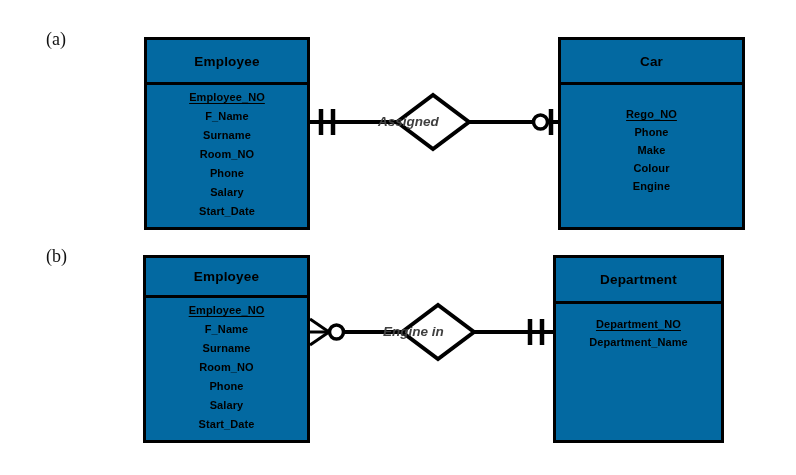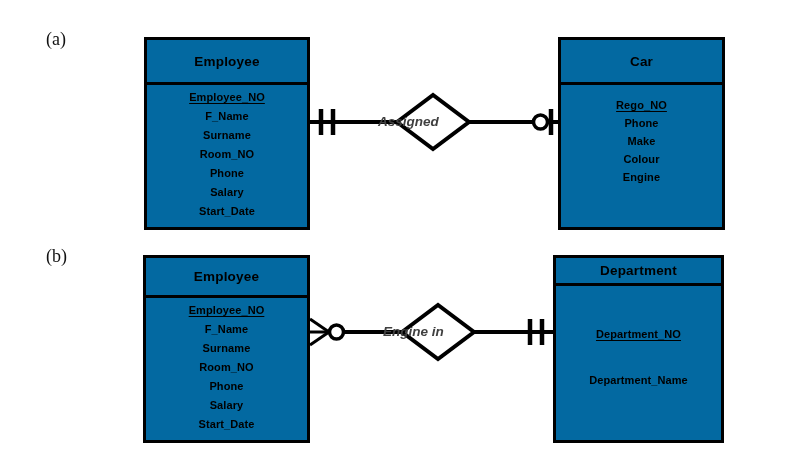--- a/index.html
+++ b/index.html
@@ -39,33 +39,33 @@
     font-weight:bold;font-size:11px;
     letter-spacing:0.1px;
   }
   .attr{display:block;}
   .attr.key{text-decoration:underline;text-underline-offset:2px;}
   
   .emp-a{left:144px;top:37px;width:166px;height:193px;}
   .emp-a .entity-header{height:45px;}
   .emp-a .entity-attrs{padding-top:3px;}
   .emp-a .attr{line-height:19px;}
-  .car-a{left:558px;top:37px;width:167px;height:193px;}
+  .car-a{left:558px;top:37px;width:187px;height:193px;}
   .car-a .entity-header{height:45px;}
-  .car-a .entity-attrs{padding-top:11px;}
+  .car-a .entity-attrs{padding-top:20px;}
   .car-a .attr{line-height:18px;}
   
   .emp-b{left:143px;top:255px;width:167px;height:188px;}
   .emp-b .entity-header{height:40px;}
   .emp-b .entity-attrs{padding-top:3px;}
   .emp-b .attr{line-height:19px;}
   .dept-b{left:553px;top:255px;width:171px;height:188px;}
-  .dept-b .entity-header{height:28px;}
+  .dept-b .entity-header{height:46px;}
   .dept-b .entity-attrs{padding-top:11px;}
-  .dept-b .attr{line-height:18px;margin-top:28px;}
+  .dept-b .attr{line-height:18px;}
   
   .rel-label{
     position:absolute;
     width:110px;
     text-align:left;
     font-weight:bold;font-style:italic;
     font-size:13.5px;
     color:#404040;
   }
   .rel-a{left:378px;top:114px;}

